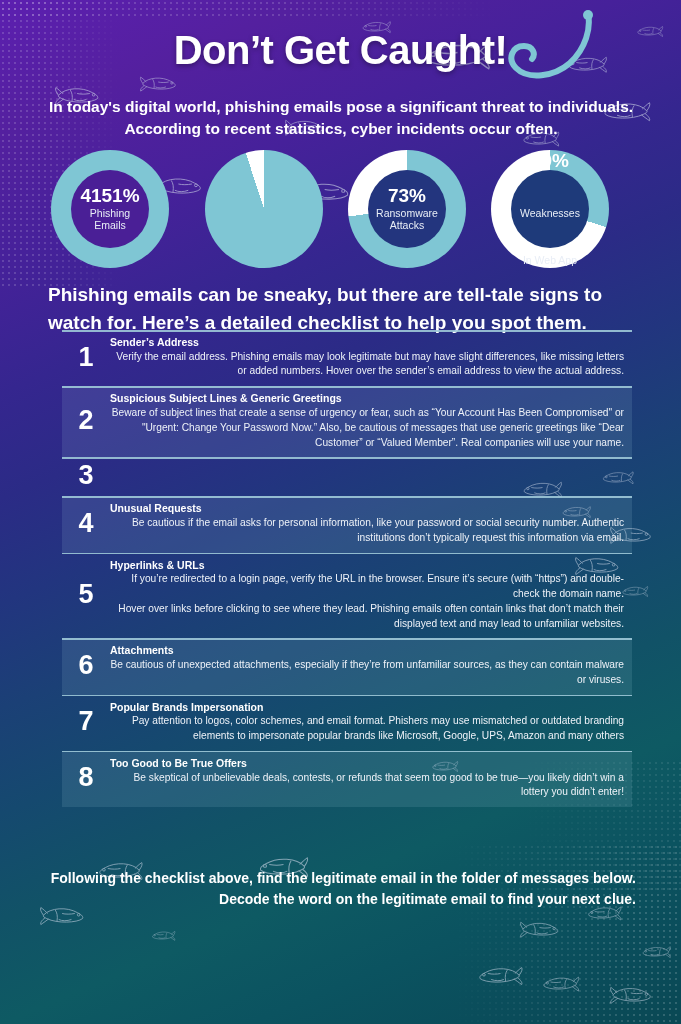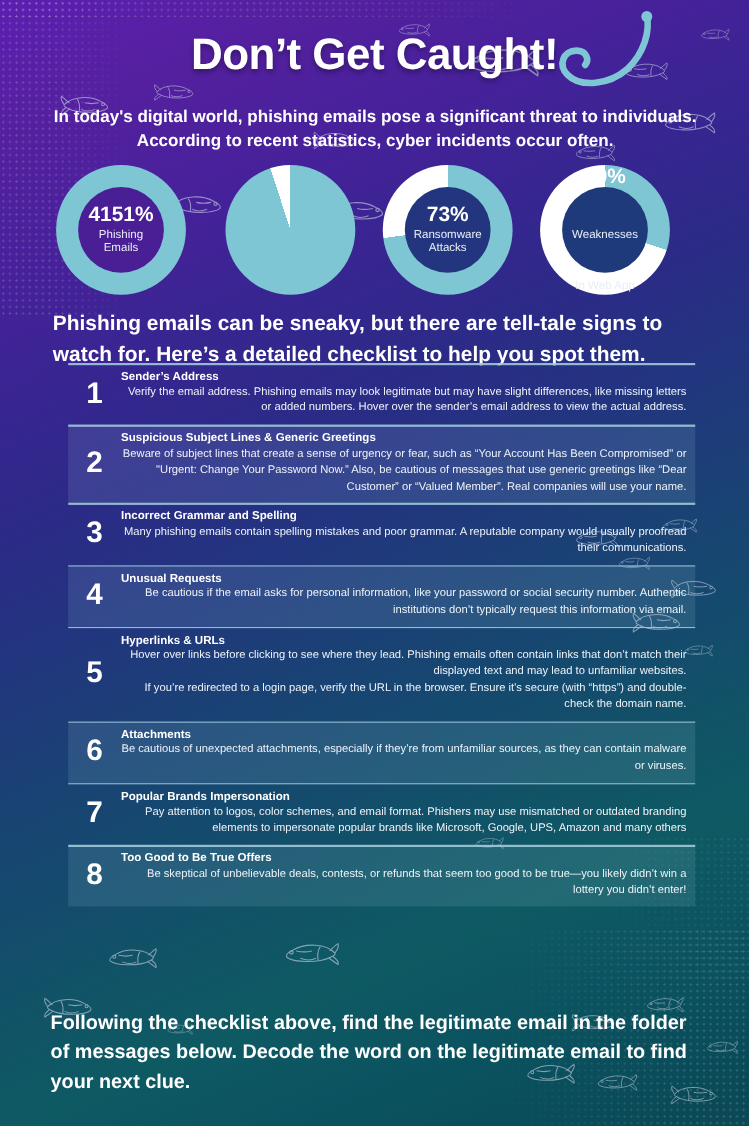--- a/index.html
+++ b/index.html
@@ -104,23 +104,23 @@
     color: #ffffff; font-size: 27px; font-weight: bold;
     display: flex; align-items: center; justify-content: center;
     line-height: 1;
   }
   .body { flex: 1; padding-right: 8px; }
   .ttl { color: #ffffff; font-size: 10.5px; font-weight: bold; line-height: 1.4; }
   .desc { color: #eef2f8; font-size: 10.2px; line-height: 1.45; text-align: right; }
 
   
   #footer {
-    position: absolute; top: 916px; left: 46px; width: 590px;
-    text-align: left; color: #ffffff;
-    font-size: 18px; font-weight: bold; line-height: 1.5;
+    position: absolute; top: 868px; left: 46px; width: 590px;
+    text-align: right; color: #ffffff;
+    font-size: 14px; font-weight: bold; line-height: 1.5;
     z-index: 6;
   }
 </style>
 </head>
 <body>
 
 <div id="page">
 
   <div class="dots dots-tl"></div>
   <div class="dots dots-top"></div>
@@ -493,40 +493,36 @@
         <div class="sep"></div>
         <div class="num">2</div>
         <div class="body">
           <div class="ttl">Suspicious Subject Lines &amp; Generic Greetings</div>
           <div class="desc">Beware of subject lines that create a sense of urgency or fear, such as “Your Account Has Been Compromised" or "Urgent: Change Your Password Now.”  Also, be cautious of messages that use generic greetings like “Dear Customer” or “Valued Member”. Real companies will use your name.</div>
         </div>
       </div>
       <div class="row">
         <div class="sep"></div>
         <div class="num">3</div>
-        <div class="body">
-          <div class="ttl">Incorrect Grammar and Spelling</div>
-          <div class="desc">Many phishing emails contain spelling mistakes and poor grammar. A reputable company would usually proofread their communications.</div>
-        </div>
       </div>
       <div class="row alt">
         <div class="sep"></div>
         <div class="num">4</div>
         <div class="body">
           <div class="ttl">Unusual Requests</div>
           <div class="desc">Be cautious if the email asks for personal information, like your password or social security number. Authentic institutions don’t typically request this information via email.</div>
         </div>
       </div>
       <div class="row">
         <div class="sep"></div>
         <div class="num">5</div>
         <div class="body">
           <div class="ttl">Hyperlinks &amp; URLs</div>
+          <div class="desc">If you’re redirected to a login page, verify the URL in the browser. Ensure it’s secure (with “https”) and double-check the domain name.</div>
           <div class="desc">Hover over links before clicking to see where they lead. Phishing emails often contain links that don’t match their displayed text and may lead to unfamiliar websites.</div>
-          <div class="desc">If you’re redirected to a login page, verify the URL in the browser. Ensure it’s secure (with “https”) and double-check the domain name.</div>
         </div>
       </div>
       <div class="row alt">
         <div class="sep"></div>
         <div class="num">6</div>
         <div class="body">
           <div class="ttl">Attachments</div>
           <div class="desc">Be cautious of unexpected attachments, especially if they’re from unfamiliar sources, as they can contain malware or viruses.</div>
         </div>
       </div>

